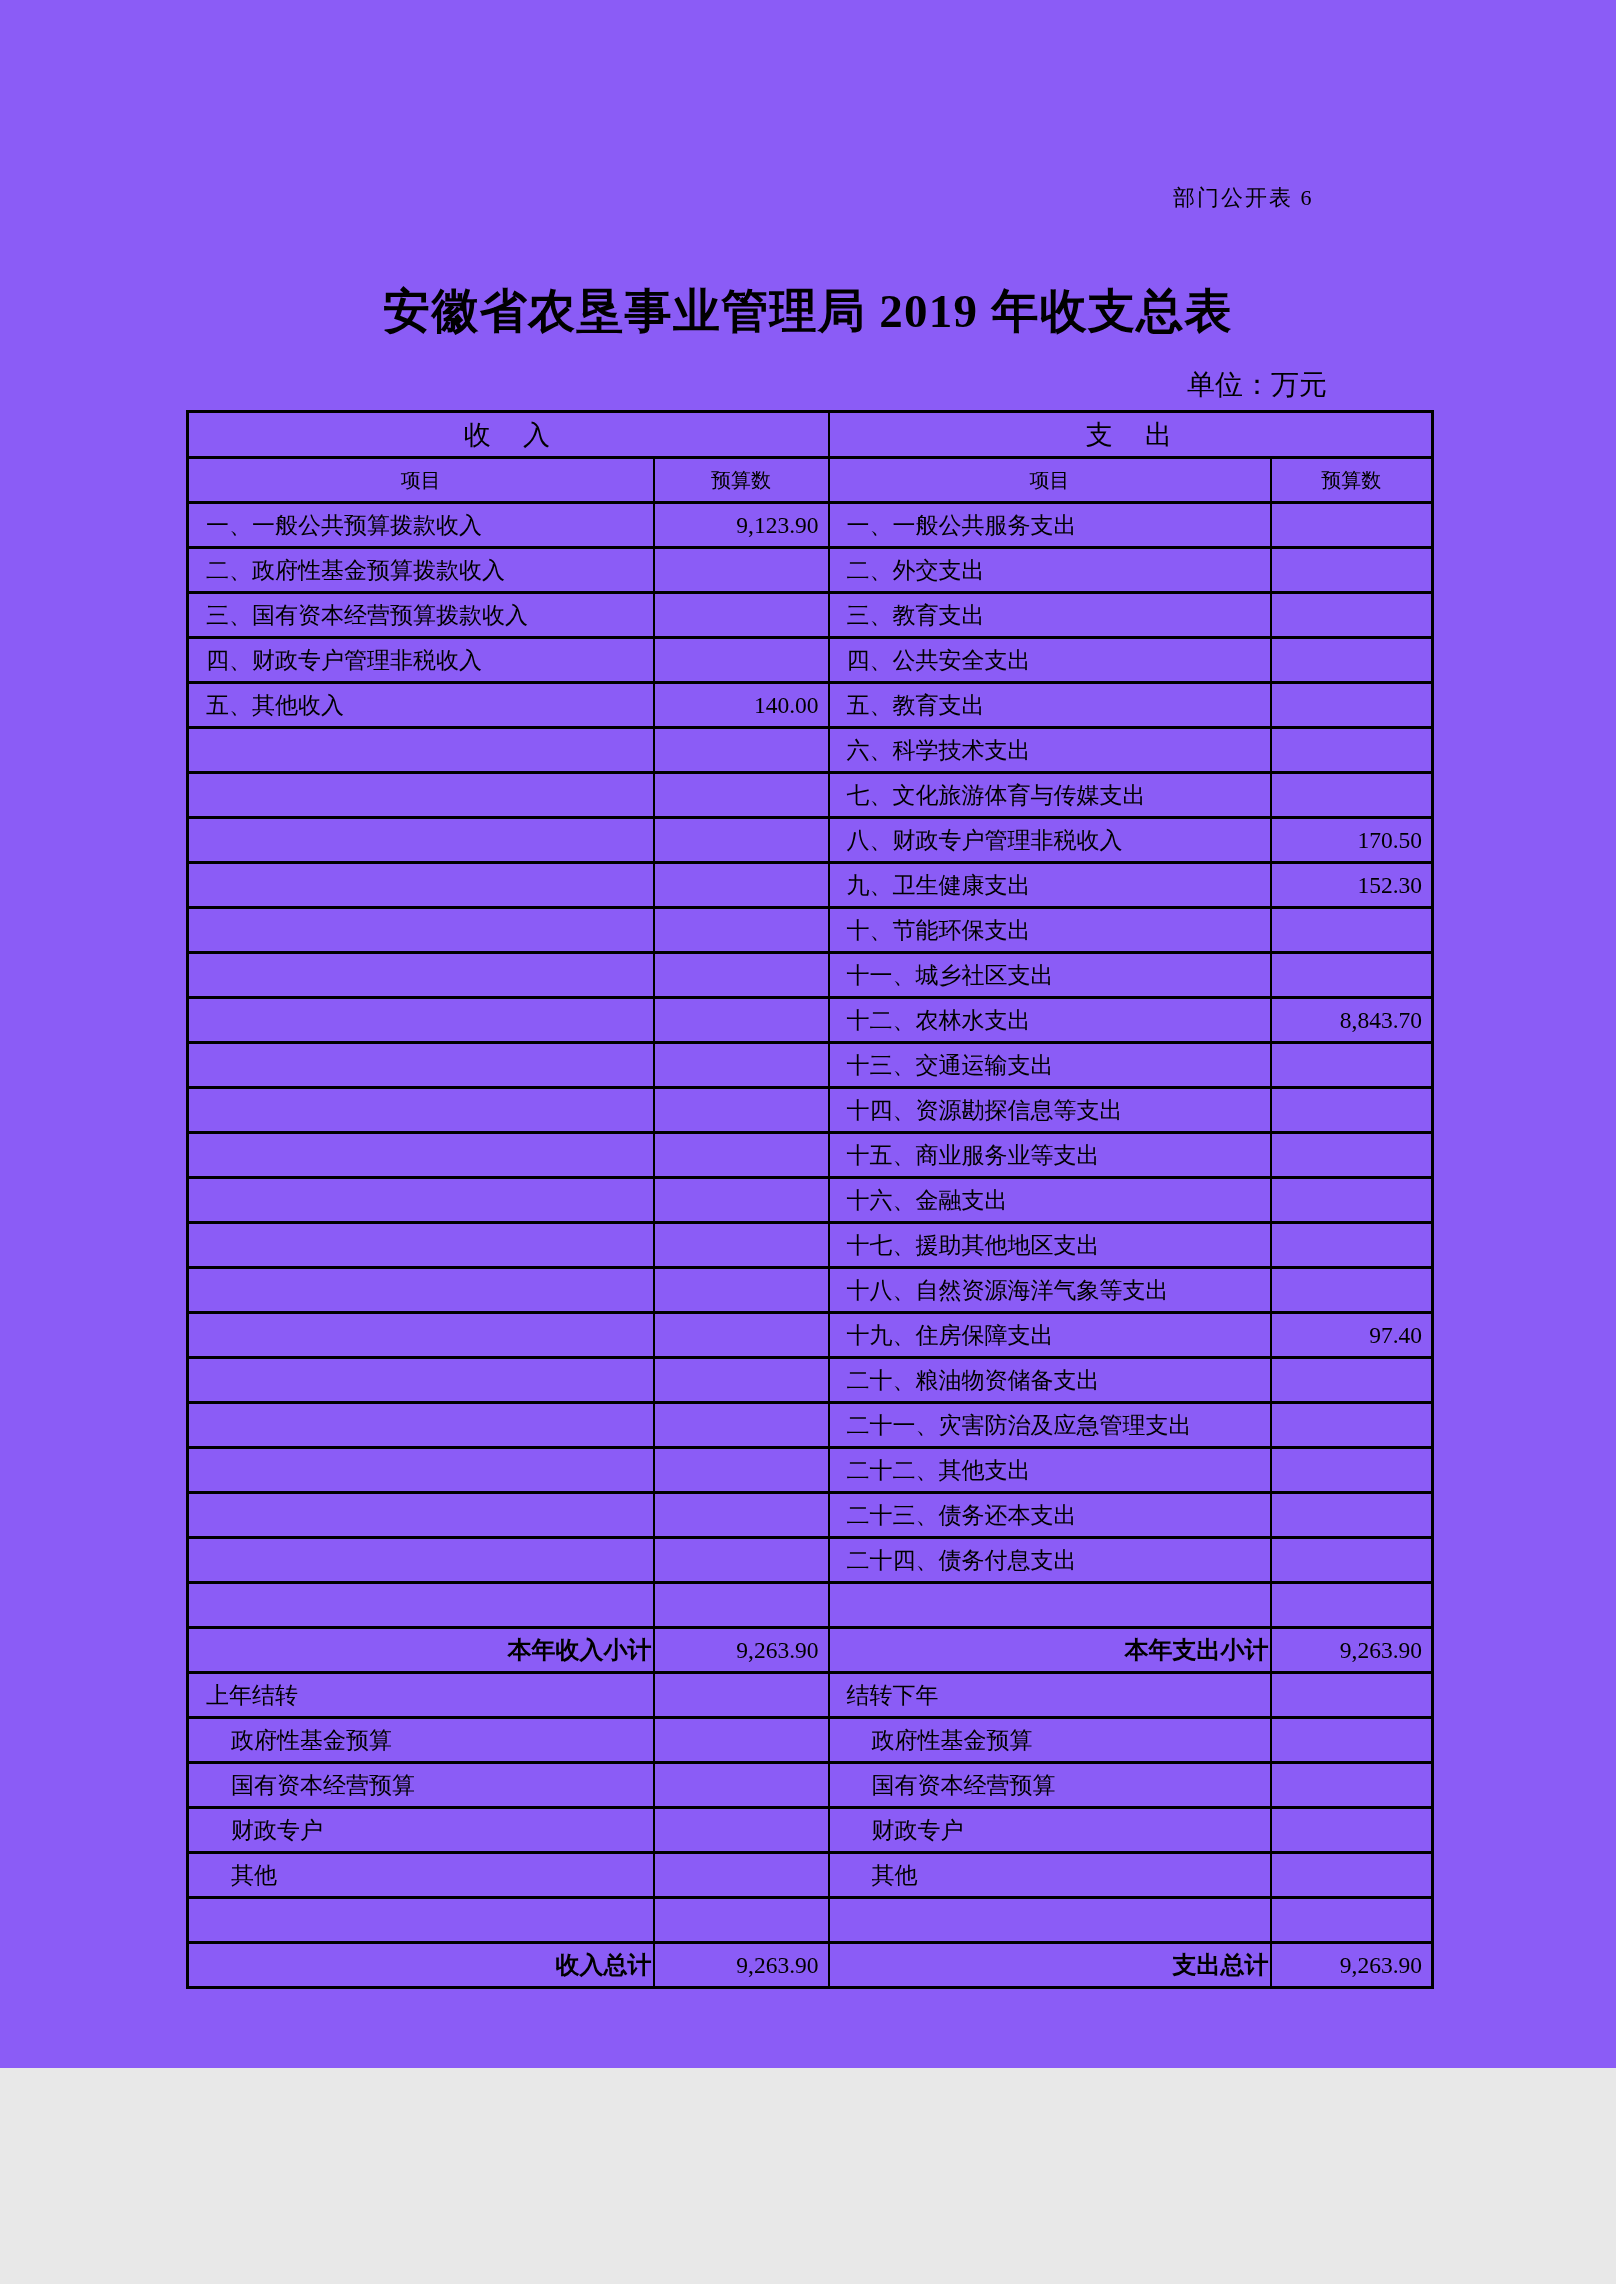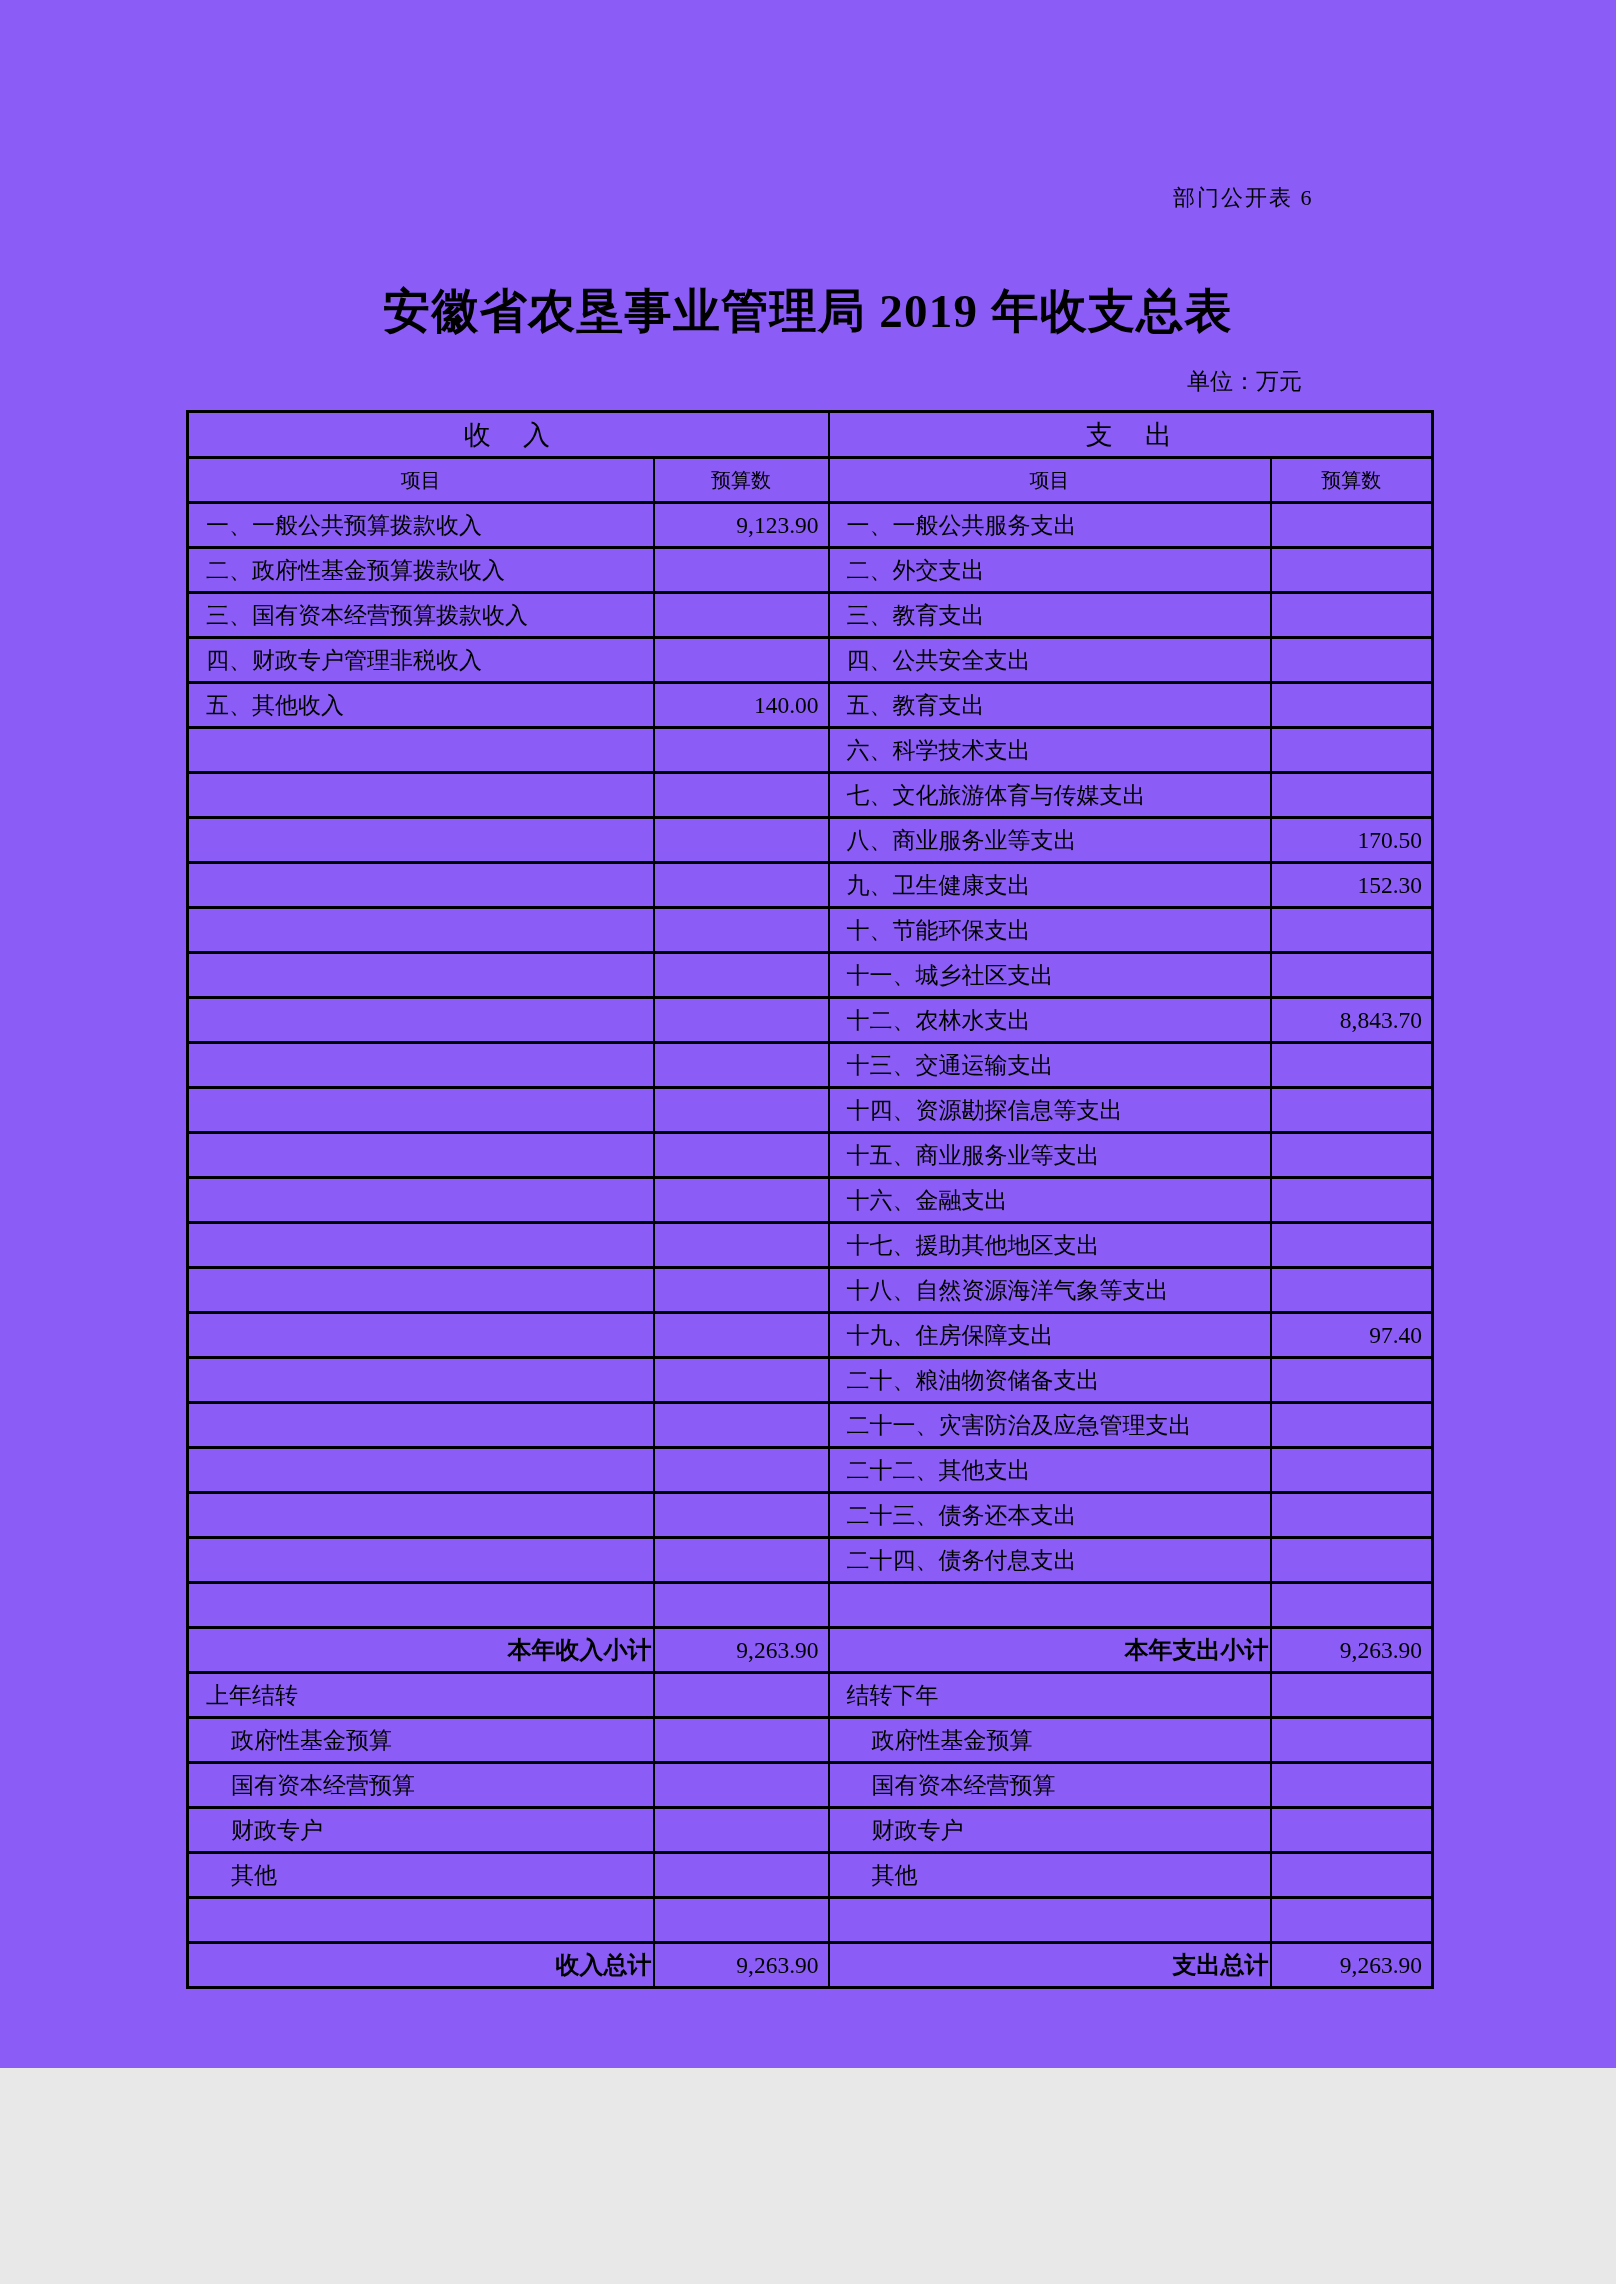--- a/index.html
+++ b/index.html
@@ -16,21 +16,21 @@
     position:absolute; top:183px; left:1173px;
     font-size:22px; letter-spacing:2px; white-space:nowrap;
   }
   .title {
     position:absolute; top:280px; left:0; width:1616px;
     text-align:center; font-size:47px; font-weight:bold;
     letter-spacing:1.3px; white-space:nowrap;
   }
   .unit-label {
     position:absolute; top:366px; left:1187px;
-    font-size:23px; white-space:nowrap;
+    font-size:28px; white-space:nowrap;
   }
   table.budget {
     position:absolute; top:410px; left:186px;
     width:1244px;
     border-collapse:collapse; table-layout:fixed;
     border:3.9px solid #000;
   }
   table.budget th, table.budget td {
     border:2px solid #000;
     border-top-width:3.3px; border-bottom-width:3.3px;
@@ -127,21 +127,21 @@
         </tr>
         <tr>
           <td class="cell label empty"></td>
           <td class="cell value"></td>
           <td class="cell label item">七、文化旅游体育与传媒支出</td>
           <td class="cell value"></td>
         </tr>
         <tr>
           <td class="cell label empty"></td>
           <td class="cell value"></td>
-          <td class="cell label item">八、商业服务业等支出</td>
+          <td class="cell label item">八、财政专户管理非税收入</td>
           <td class="cell value">170.50</td>
         </tr>
         <tr>
           <td class="cell label empty"></td>
           <td class="cell value"></td>
           <td class="cell label item">九、卫生健康支出</td>
           <td class="cell value">152.30</td>
         </tr>
         <tr>
           <td class="cell label empty"></td>

